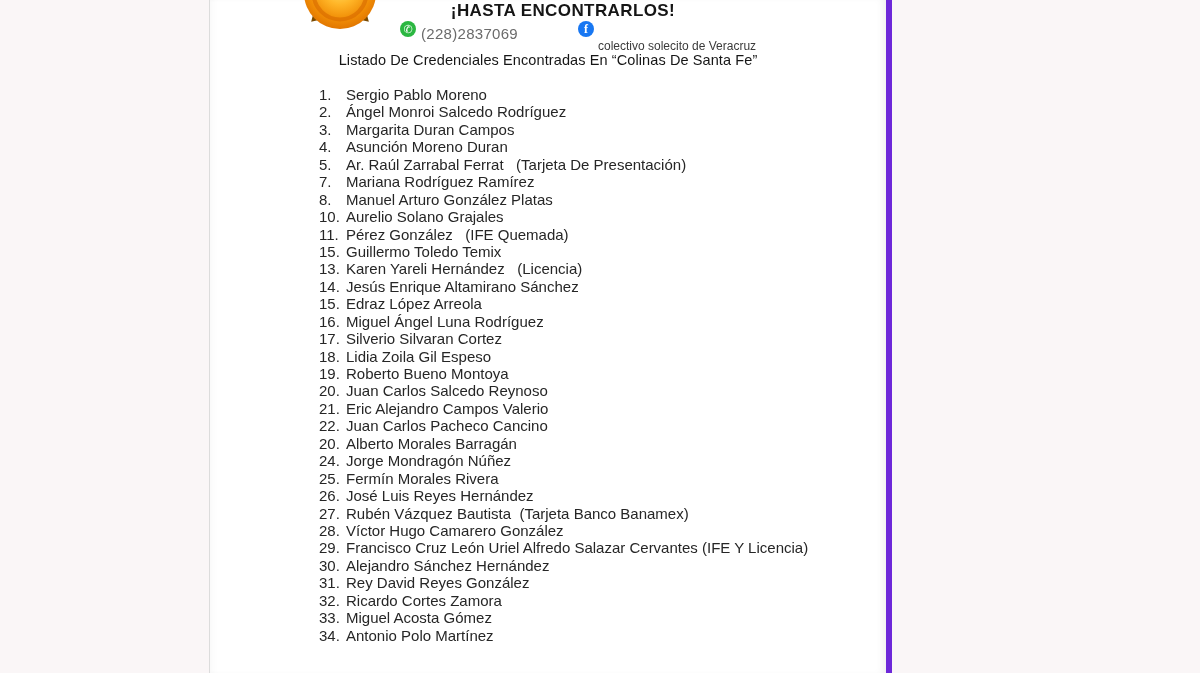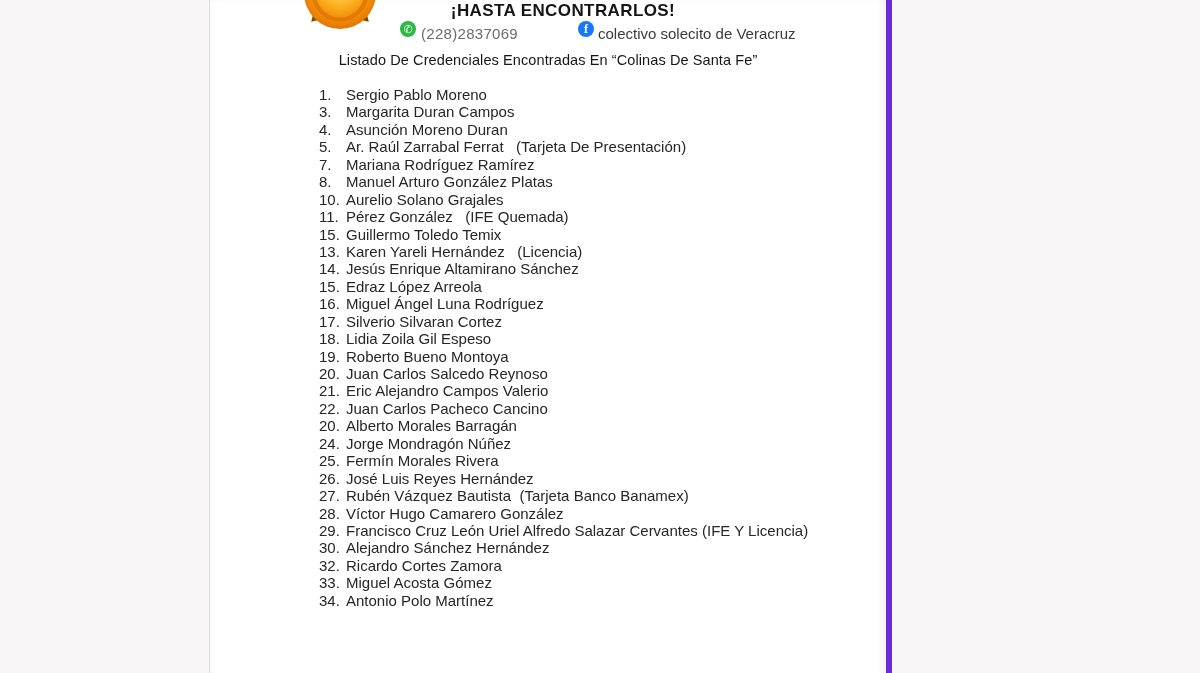--- a/index.html
+++ b/index.html
@@ -46,22 +46,22 @@
     display:flex;align-items:center;justify-content:center;
     color:#fff;
   }
   .wa-badge{left:190px;top:1px;background:#2bb741;font-size:11px;}
   .fb-badge{left:368px;top:1px;background:#1877f2;font-weight:bold;font-size:12px;font-family:"Liberation Serif",serif;}
   .wa-text{
     position:absolute;left:211px;top:5px;
     font-size:15px;color:#6b6b6b;letter-spacing:.3px;
   }
   .fb-text{
-    position:absolute;left:388px;top:5px;
-    font-size:15px;color:#3a3a3a;
+    position:absolute;left:388px;top:19px;
+    font-size:12px;color:#3a3a3a;
   }
   .doc-title{
     position:absolute;
     left:0;top:52px;width:100%;
     text-align:center;
     font-size:14.5px;font-weight:normal;
     color:#161616;
     letter-spacing:.1px;
     white-space:nowrap;
   }
@@ -124,20 +124,21 @@
       <span class="badge wa-badge">✆</span>
       <span class="wa-text">(228)2837069</span>
       <span class="badge fb-badge">f</span>
       <span class="fb-text">colectivo solecito de Veracruz</span>
     </div>
 
     <div class="doc-title">Listado De Credenciales Encontradas En “Colinas De Santa Fe”</div>
 
     <ol class="cred-list">
         <li><span class="num">1.</span><span class="name">Sergio Pablo Moreno</span></li>
+        <li><span class="num">2.</span><span class="name">Ángel Monroi Salcedo Rodríguez</span></li>
         <li><span class="num">3.</span><span class="name">Margarita Duran Campos</span></li>
         <li><span class="num">4.</span><span class="name">Asunción Moreno Duran</span></li>
         <li><span class="num">5.</span><span class="name">Ar. Raúl Zarrabal Ferrat   (Tarjeta De Presentación)</span></li>
         <li><span class="num">7.</span><span class="name">Mariana Rodríguez Ramírez</span></li>
         <li><span class="num">8.</span><span class="name">Manuel Arturo González Platas</span></li>
         <li><span class="num">10.</span><span class="name">Aurelio Solano Grajales</span></li>
         <li><span class="num">11.</span><span class="name">Pérez González   (IFE Quemada)</span></li>
         <li><span class="num">15.</span><span class="name">Guillermo Toledo Temix</span></li>
         <li><span class="num">13.</span><span class="name">Karen Yareli Hernández   (Licencia)</span></li>
         <li><span class="num">14.</span><span class="name">Jesús Enrique Altamirano Sánchez</span></li>
@@ -150,19 +151,20 @@
         <li><span class="num">21.</span><span class="name">Eric Alejandro Campos Valerio</span></li>
         <li><span class="num">22.</span><span class="name">Juan Carlos Pacheco Cancino</span></li>
         <li><span class="num">20.</span><span class="name">Alberto Morales Barragán</span></li>
         <li><span class="num">24.</span><span class="name">Jorge Mondragón Núñez</span></li>
         <li><span class="num">25.</span><span class="name">Fermín Morales Rivera</span></li>
         <li><span class="num">26.</span><span class="name">José Luis Reyes Hernández</span></li>
         <li><span class="num">27.</span><span class="name">Rubén Vázquez Bautista  (Tarjeta Banco Banamex)</span></li>
         <li><span class="num">28.</span><span class="name">Víctor Hugo Camarero González</span></li>
         <li><span class="num">29.</span><span class="name">Francisco Cruz León Uriel Alfredo Salazar Cervantes (IFE Y Licencia)</span></li>
         <li><span class="num">30.</span><span class="name">Alejandro Sánchez Hernández</span></li>
+        <li><span class="num">31.</span><span class="name">Rey David Reyes González</span></li>
         <li><span class="num">32.</span><span class="name">Ricardo Cortes Zamora</span></li>
         <li><span class="num">33.</span><span class="name">Miguel Acosta Gómez</span></li>
         <li><span class="num">34.</span><span class="name">Antonio Polo Martínez</span></li>
       </ol>
 
   </div>
 </div>
 
 </body></html>

